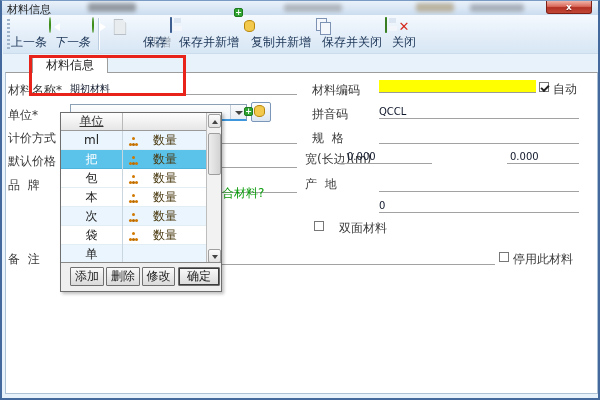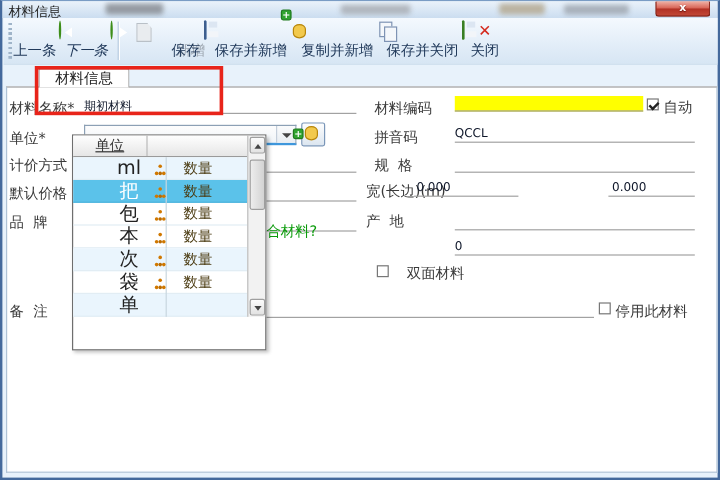--- a/index.html
+++ b/index.html
@@ -92,22 +92,22 @@
         border:1px solid #6E6E6E; box-shadow:2px 2px 3px rgba(0,0,0,.25); z-index:40; }
   #dd-header { position:absolute; left:0; top:0; width:145px; height:18px;
         background:linear-gradient(#FEFEFE,#E6E6E6); border-bottom:1px solid #9A9A9A; }
   #dd-header .hc { position:absolute; top:0; height:17px; line-height:17px; text-align:center; font-size:12px; color:#333;text-decoration:underline; }
   #dd-header .hc1 { left:0; width:62px; border-right:1px solid #B9B9B9; }
   #dd-header .hc2 { left:63px; width:82px; }
   #dd-rows { position:absolute; left:0; top:18px; width:145px; height:133px; }
   .ddrow { position:relative; width:145px; height:19px; border-bottom:1px solid #E2EDF4; }
   .ddrow.tint { background:#EAF5FD; }
   .ddrow.sel { background:#5BC2EA; border-bottom-color:#4FB4DC; }
-  .ddrow .cu { position:absolute; left:16px; top:0; width:62px; height:19px; line-height:18px;
-               text-align:center; font-size:16px; color:#222; border-right:1px solid #C9D6DF; }
+  .ddrow .cu { position:absolute; left:0; top:0; width:62px; height:19px; line-height:18px;
+               text-align:center; font-size:12px; color:#222; border-right:1px solid #C9D6DF; }
   .ddrow.sel .cu { color:#fff; }
   .ddrow .cm { position:absolute; left:63px; top:0; width:82px; height:19px; line-height:18px;
                text-align:center; font-size:12px; color:#4A3A10; }
   .dots-icon { position:absolute; left:8px; top:6px; width:3px; height:3px; background:#D07800; border-radius:50%;
                box-shadow:-3px 6px 0 #D07800, 3px 6px 0 #D07800, 0 6px 0 #B96A00; }
   .square-icon { position:absolute; left:5px; top:4px; width:10px; height:10px; background:#D98200; border:1px solid #A96300; }
   
   #dd-scroll { position:absolute; right:0px; top:0px; width:15px; height:151px; background:#F2F2F2; border-left:1px solid #BDBDBD; }
   .sbtn { position:absolute; left:1px; width:13px; height:14px; background:linear-gradient(#FCFCFC,#E2E2E2);
           border:1px solid #9F9F9F; border-radius:2px; }
@@ -280,16 +280,22 @@
 
   <div class="ddrow tint">
     <span class="cu">单</span>
   </div>
 </div>
     <div id="dd-scroll">
       <div class="sbtn" id="sb-up"></div>
       <div id="sb-thumb"></div>
       <div class="sbtn" id="sb-down"></div>
     </div>
+    <div id="dd-footer">
+        <div class="dbtn" style="left: 9px; width: 34px;">添加</div>
+        <div class="dbtn" style="left: 45px; width: 34px;">删除</div>
+        <div class="dbtn" style="left: 81px; width: 33px;">修改</div>
+        <div class="dbtn default" style="left: 117px; width: 42px;">确定</div>
+      </div>
   </div>
 
   <div id="red-annotation"></div>
 </div>
 
 </body></html>

